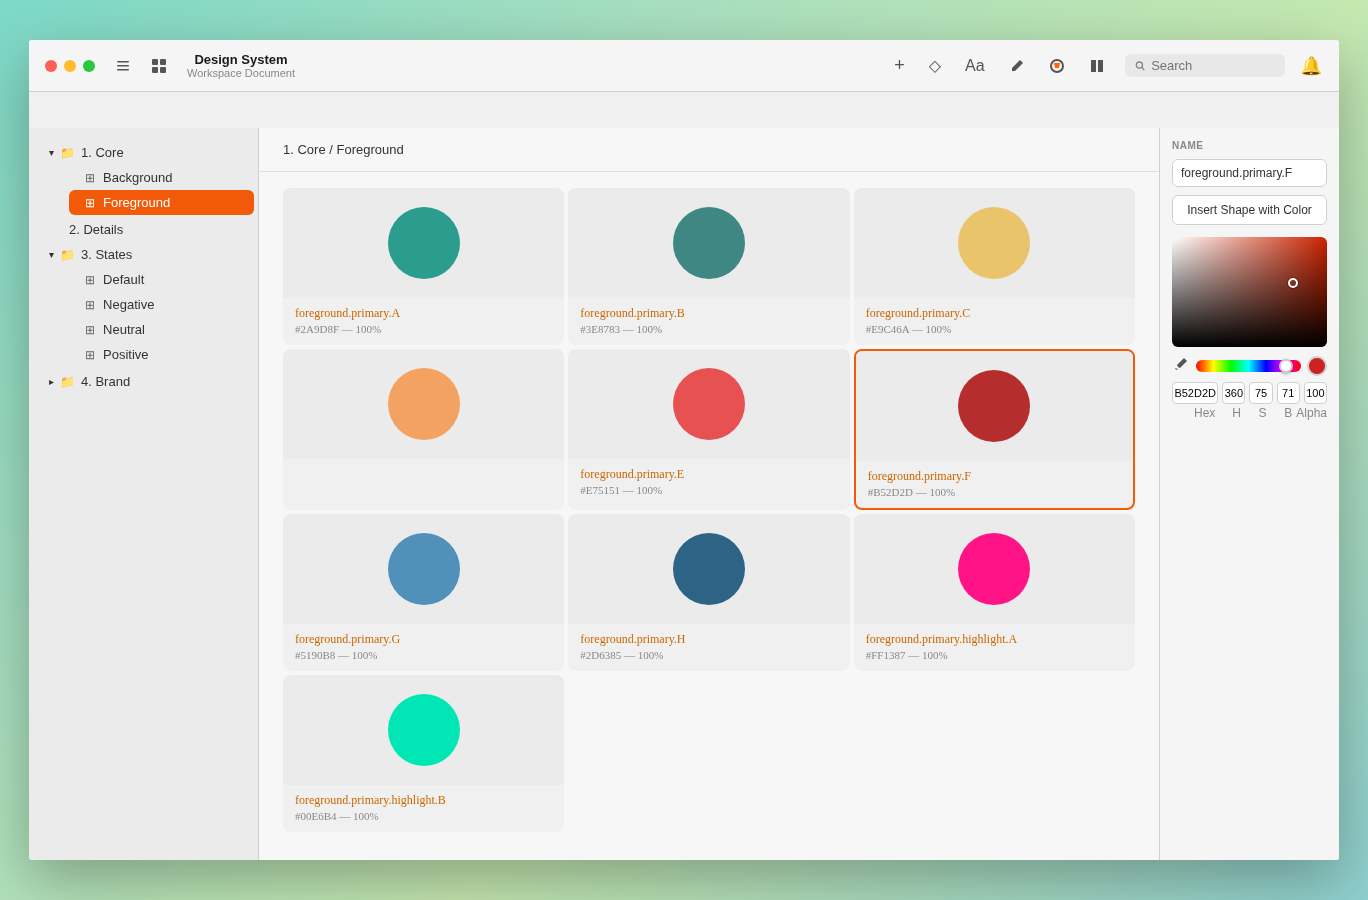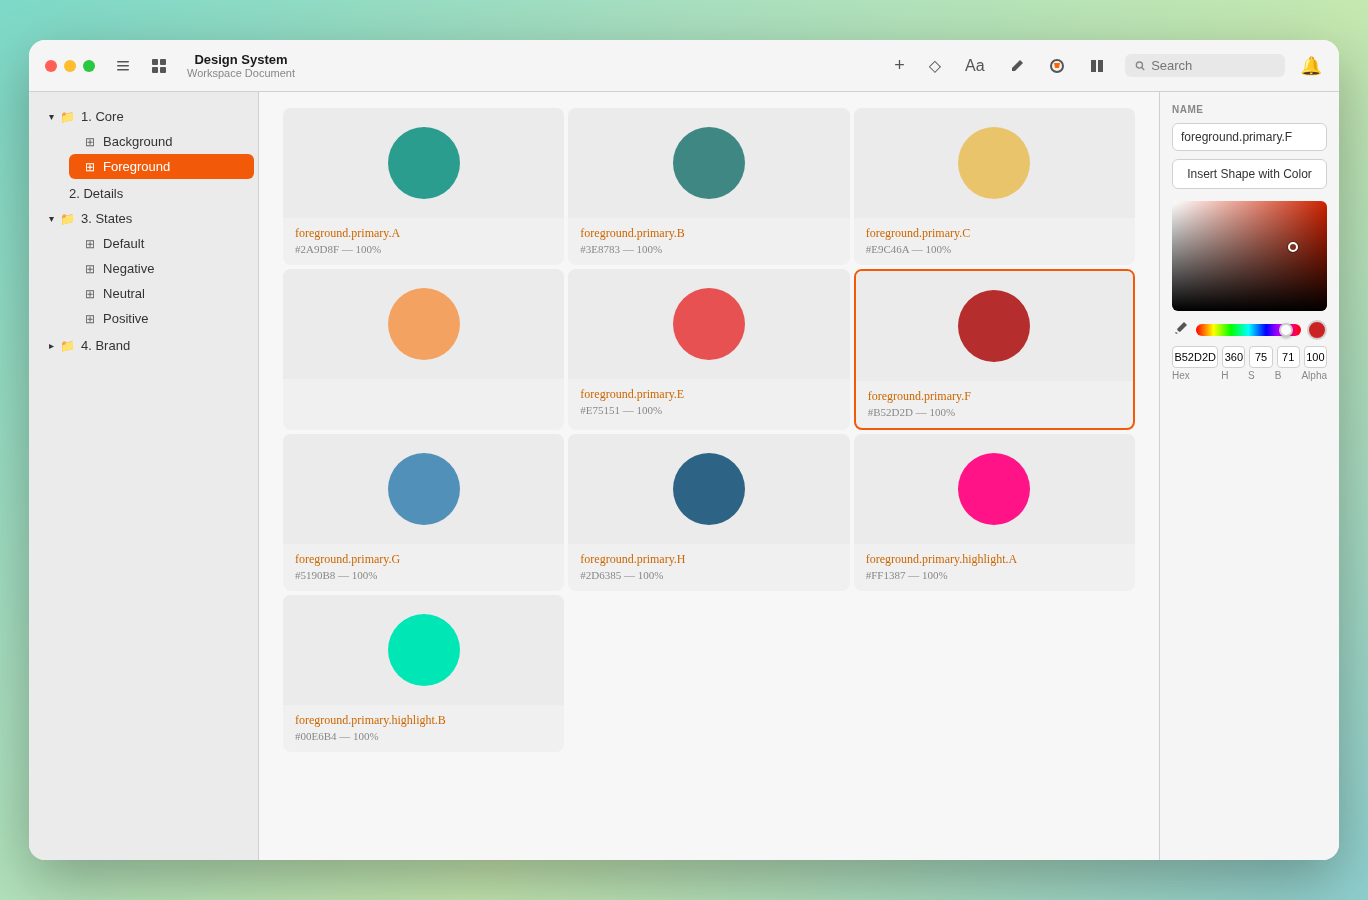--- a/index.html
+++ b/index.html
@@ -9,25 +9,26 @@
       width: 1368px;
       height: 900px;
       display: flex;
       align-items: center;
       justify-content: center;
     }
     .window {
       width: 1310px;
       height: 820px;
       background: #f0f0f0;
-      border-radius: 16px;
+      border-radius: 3px;
       box-shadow: 0 20px 60px rgba(0,0,0,0.3);
       display: flex;
       flex-direction: column;
       overflow: hidden;
+      gap: 36px;
     }
     
     .title-bar {
       background: #f5f5f5;
       border-bottom: 1px solid #d0d0d0;
       padding: 0 16px;
       height: 52px;
       display: flex;
       align-items: center;
       flex-shrink: 0;
@@ -331,23 +332,23 @@
     }
     .color-value-box {
       background: white;
       border: 1px solid #d0d0d0;
       border-radius: 4px;
       padding: 4px 0;
       font-size: 11px;
       text-align: center;
     }
     .color-value-label {
-      font-size: 10px;
+      font-size: 12px;
       color: #888;
-      text-align: left;
+      text-align: right;
       margin-top: 2px;
     }
     .color-values-labels {
       display: grid;
       grid-template-columns: 2fr 1fr 1fr 1fr 1fr;
       gap: 4px;
     }
     
     .plus-btn { font-size: 18px; }
   </style>
@@ -469,20 +470,23 @@
       <div class="sidebar-group">
         <div class="sidebar-group-header sidebar-item">
           <span class="chevron">▸</span>
           <span class="item-icon">📁</span>
           <span>4. Brand</span>
         </div>
       </div>
     </div>
 
     <div class="content-area">
+      <div class="breadcrumb">
+        <span>1. Core / <span style="color:#333;font-weight:500;">Foreground</span></span>
+      </div>
       <div class="color-grid" id="color-grid">
       <div class="color-card">
       <div class="color-preview">
         <div class="color-circle" style="background:#2A9D8F"></div>
       </div>
       <div class="color-info">
         <div class="color-name">foreground.primary.A</div>
         <div class="color-hex">#2A9D8F — 100%</div>
       </div>
     </div>

